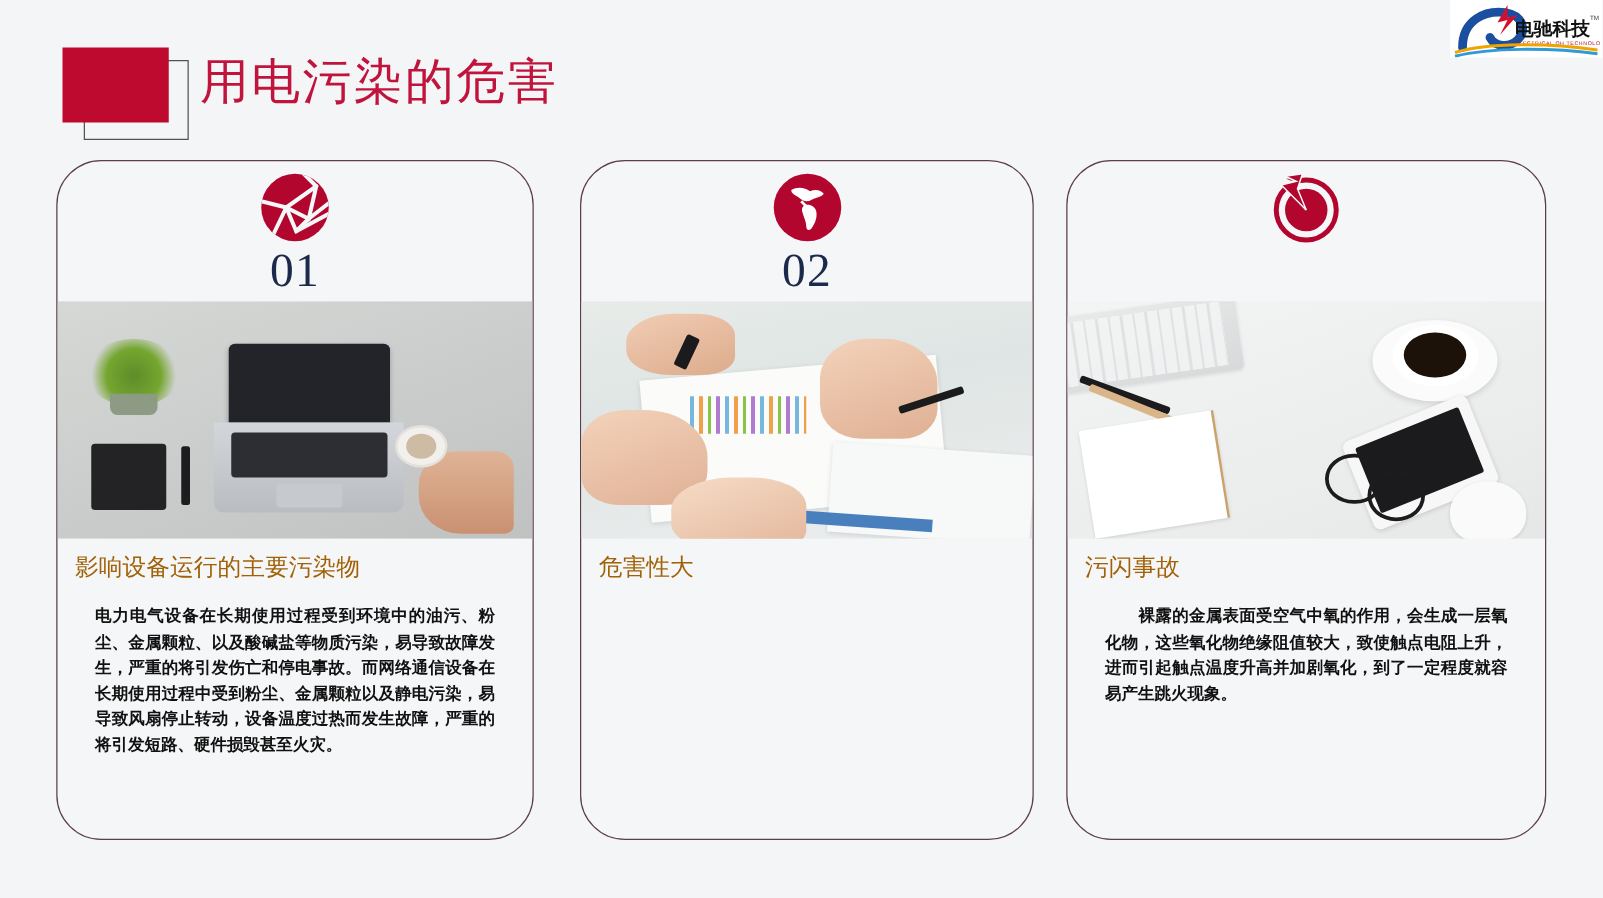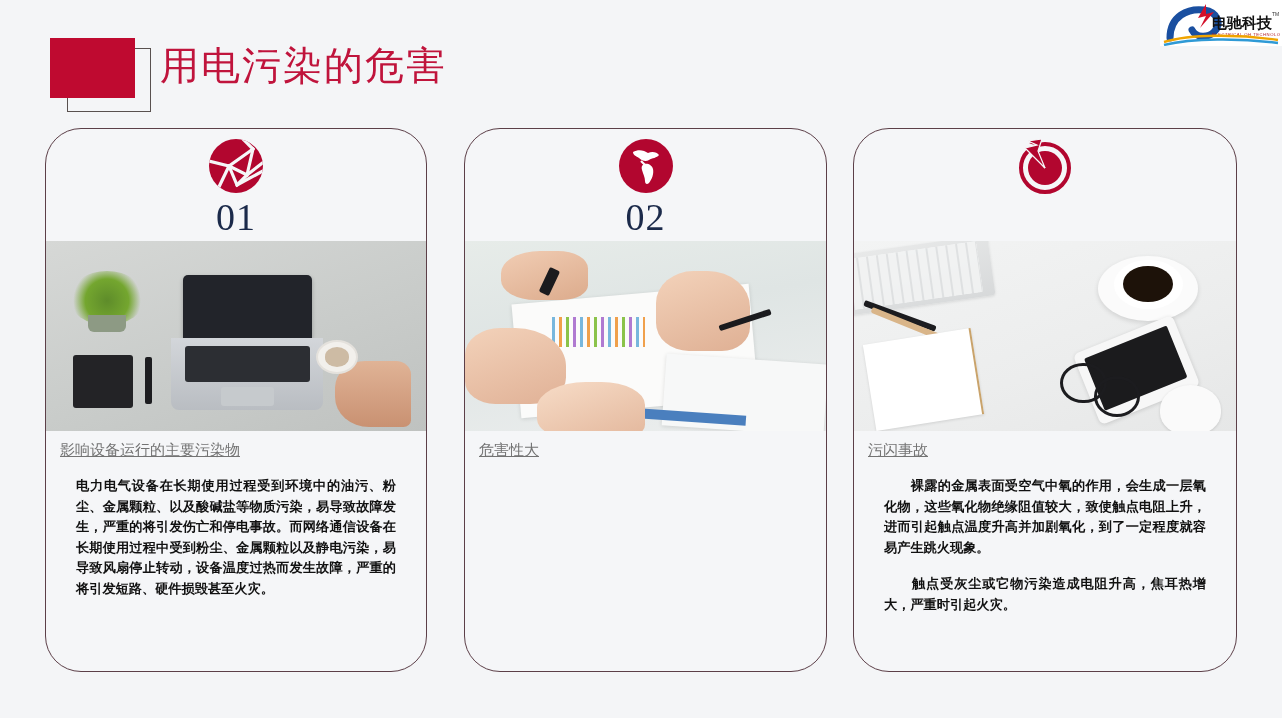--- a/index.html
+++ b/index.html
@@ -55,23 +55,22 @@
   .card-num{
     position:absolute;left:0;right:0;top:66px;text-align:center;
     font-family:"Liberation Serif","DejaVu Serif",serif;
     font-size:38px;color:#1b2a4a;letter-spacing:1px;
   }
 
   .card-photo{height:190px;width:100%;position:relative;overflow:hidden;}
 
   .card-body{padding:10px 14px 0 14px;}
   .card-sub{
-    font-size:15px;color:#737373;margin:0 0 3px 0;
+    font-size:19px;color:#a16207;margin:0 0 3px 0;
     font-family:"DejaVu Sans","Liberation Sans",sans-serif;
-    text-decoration:underline;
   }
   .card-text{
     font-size:13.2px;line-height:20.5px;color:#111;font-weight:bold;
     font-family:Liberation Serif, serif;
     text-align:justify;margin:16px;
   }
   .card-text + .card-text{margin-top:0px;}
 
   
   .scene{position:absolute;inset:0;}
@@ -271,15 +270,14 @@
       <div class="glasses">
           <i></i>
           <i></i>
         </div>
       <div class="mouse"></div>
     </div>
   </div>
   <div class="card-body">
     <div class="card-sub">污闪事故</div>
     <p class="card-text">　　裸露的金属表面受空气中氧的作用，会生成一层氧化物，这些氧化物绝缘阻值较大，致使触点电阻上升，进而引起触点温度升高并加剧氧化，到了一定程度就容易产生跳火现象。</p>
-    <p class="card-text">　　触点受灰尘或它物污染造成电阻升高，焦耳热增大，严重时引起火灾。</p>
   </div>
 </div>
 
 </body></html>

